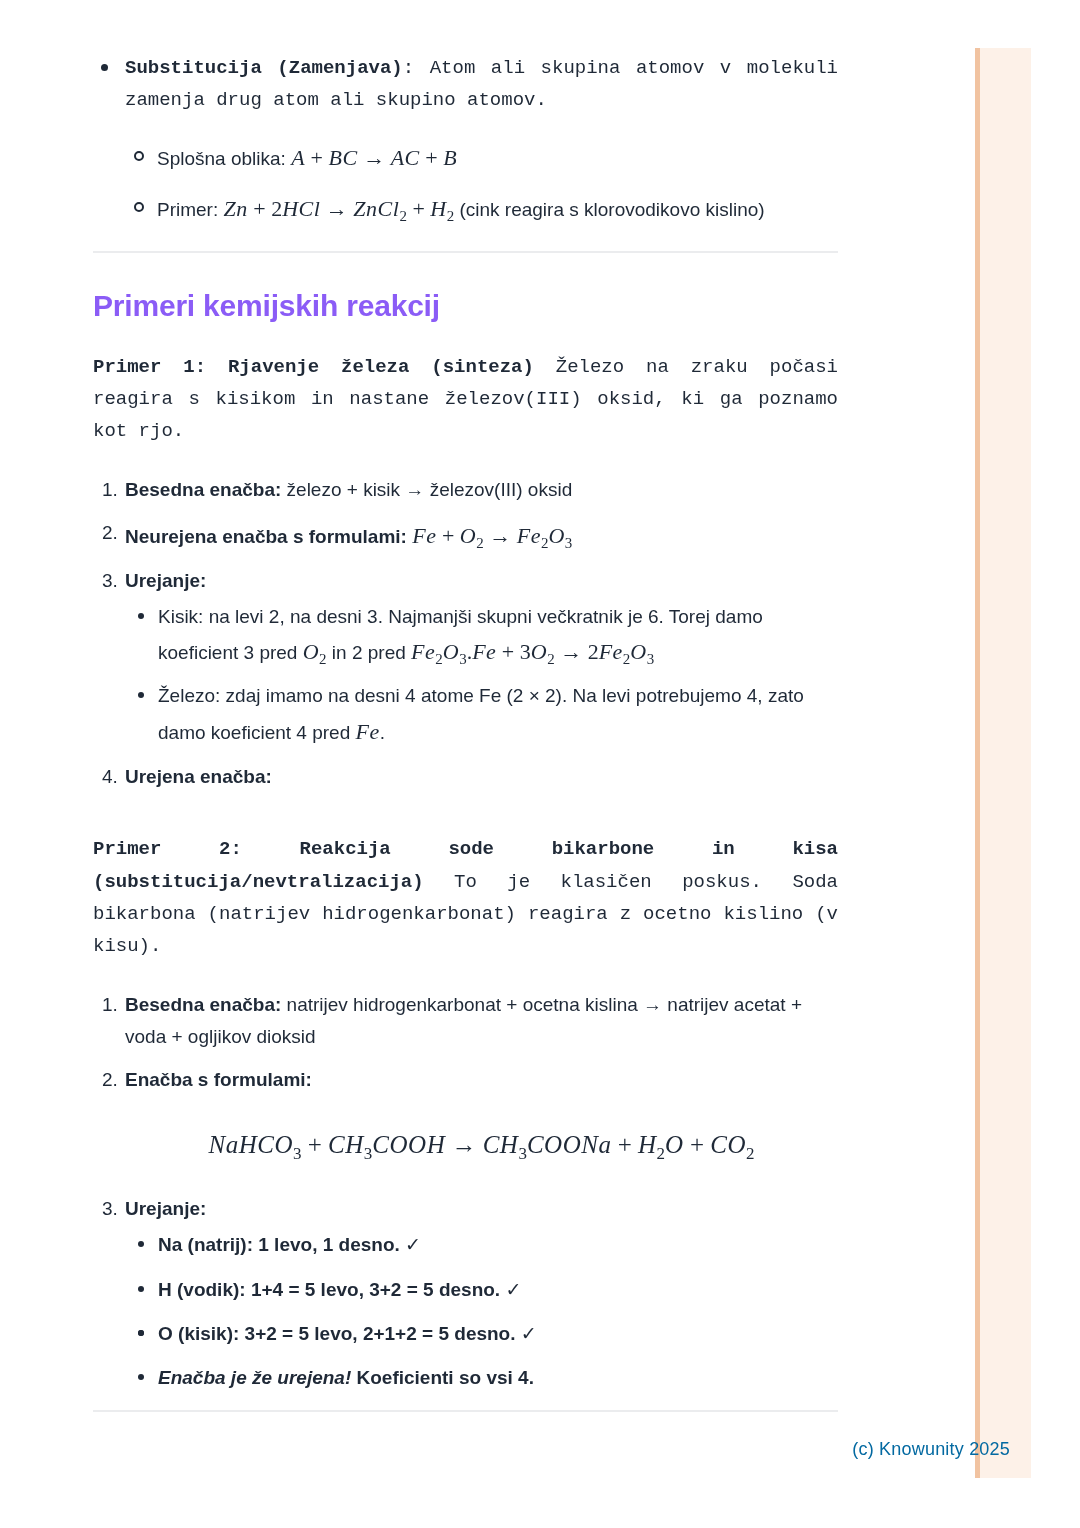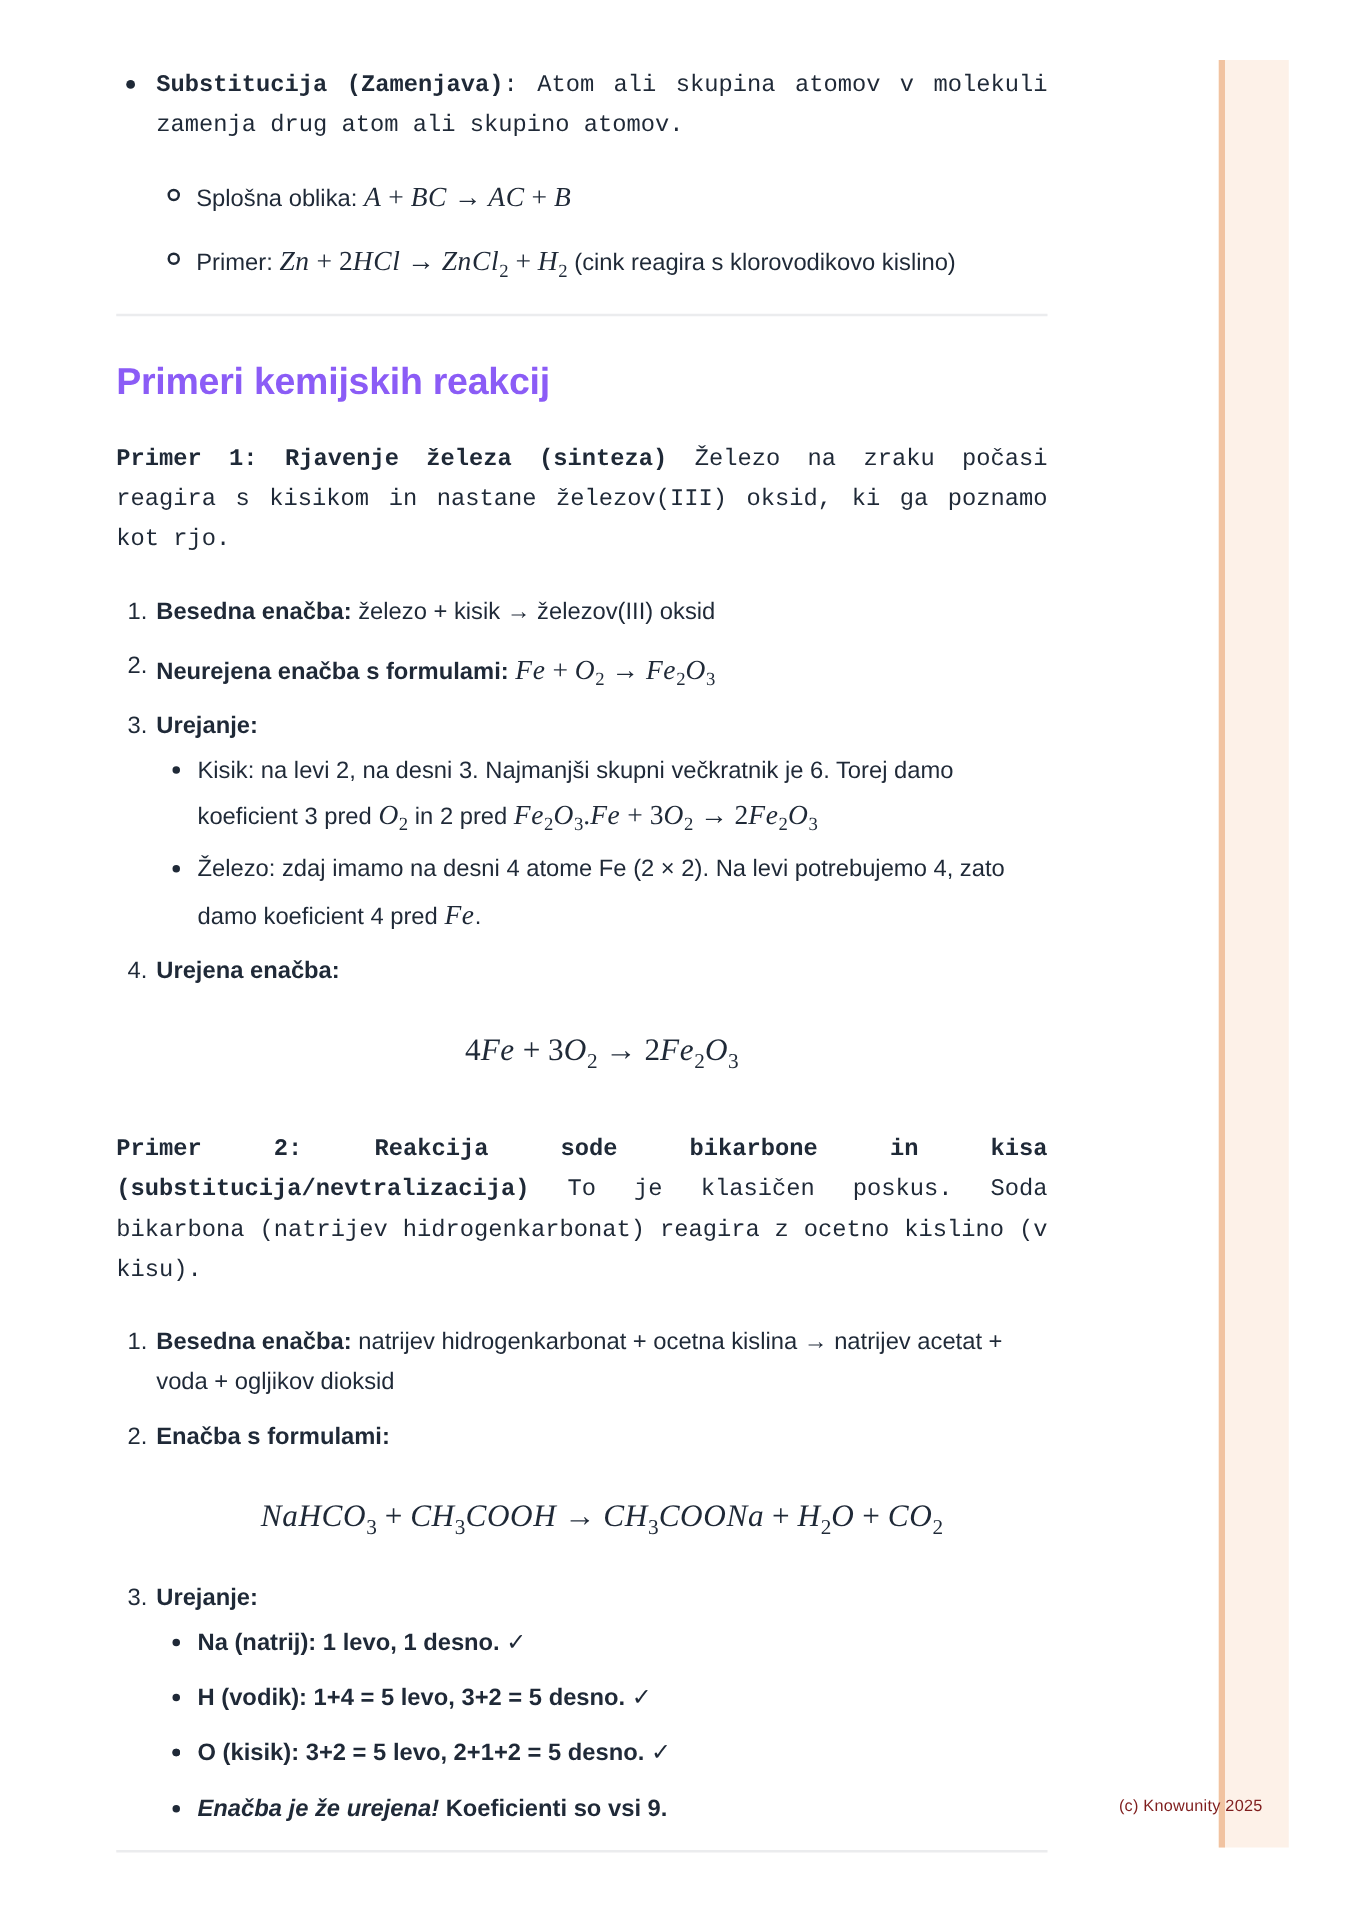--- a/index.html
+++ b/index.html
@@ -21,23 +21,23 @@
     left: 975px; top: 48px;
     width: 51px; height: 1430px;
     background: #fdf1e8;
     border-left: 5px solid #f1c3a1;
     z-index: 1;
   }
 
   .footer-note {
     position: absolute;
     top: 1434px; right: 70px;
-    font-size: 13px;
+    font-size: 18px;
     letter-spacing: 0.2px;
-    color: #7f1d1d;
+    color: #0369a1;
     z-index: 3;
     margin-left: 15px;
   }
 
   .content {
     position: relative;
     z-index: 2;
     padding: 52px 242px 0 93px;
   }
 
@@ -165,21 +165,20 @@
           </li>
           <li>
             <span class="marker dot"></span>
             <span>Železo: zdaj imamo na desni 4 atome Fe (2 × 2). Na levi potrebujemo 4, zato damo koeficient 4 pred </span><span class="math"><i>Fe</i></span><span>.</span>
           </li>
         </ul>
       </li>
       <li>
         <span class="num">4.</span>
         <b>Urejena enačba:</b>
-        <span class="math-display">4<i>Fe</i> + 3<i>O</i><sub>2</sub> → 2<i>Fe</i><sub>2</sub><i>O</i><sub>3</sub></span>
       </li>
     </ol>
 
     <p class="intro second justify"><b>Primer 2: Reakcija sode bikarbone in kisa (substitucija/nevtralizacija)</b><span> To je klasičen poskus. Soda bikarbona (natrijev hidrogenkarbonat) reagira z ocetno kislino (v kisu).</span></p>
 
     <ol class="steps">
       <li>
         <span class="num">1.</span>
         <b>Besedna enačba:</b><span> natrijev hidrogenkarbonat + ocetna kislina → natrijev acetat + voda + ogljikov dioksid</span>
       </li>
@@ -202,21 +201,21 @@
           </li>
           <li>
             <span class="marker dot"></span>
           </li>
           <li>
             <span class="marker dot"></span>
             <span>O (kisik): 3+2 = 5 levo, 2+1+2 = 5 desno. ✓</span>
           </li>
           <li>
             <span class="marker dot"></span>
-            <i>Enačba je že urejena!</i><span> Koeficienti so vsi 9.</span>
+            <i>Enačba je že urejena!</i><span> Koeficienti so vsi 4.</span>
           </li>
         </ul>
       </li>
     </ol>
 
     <hr class="divider bottom">
 
   </main>
 </div>
 

